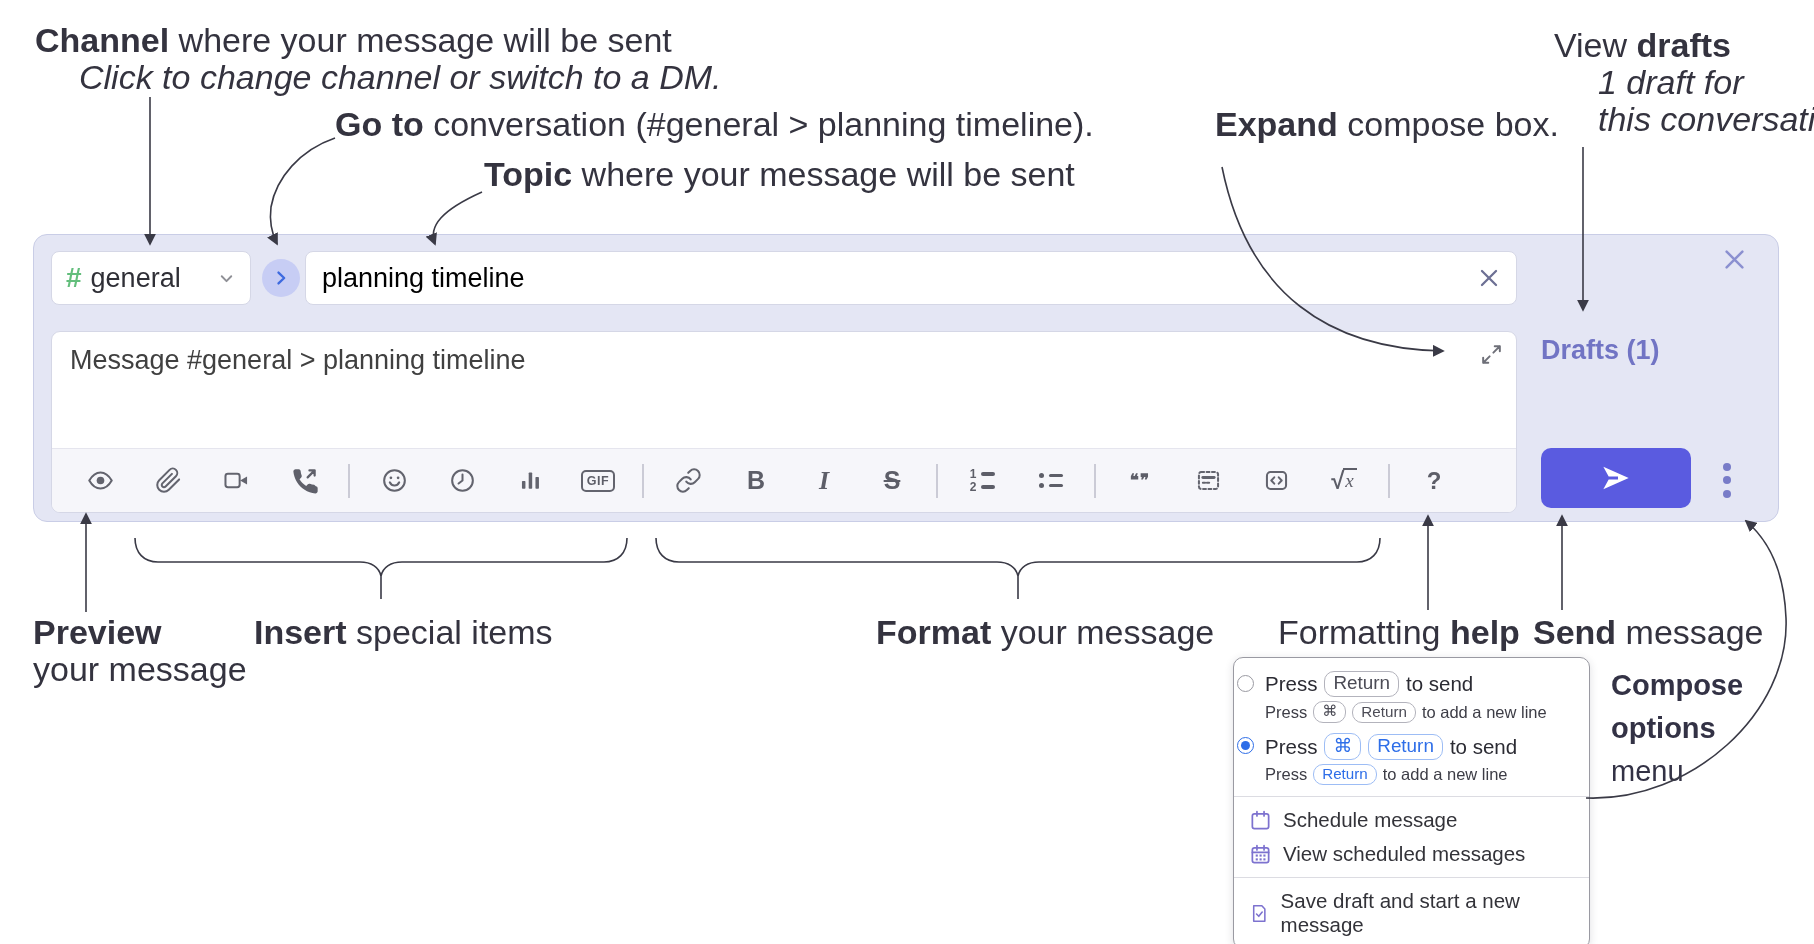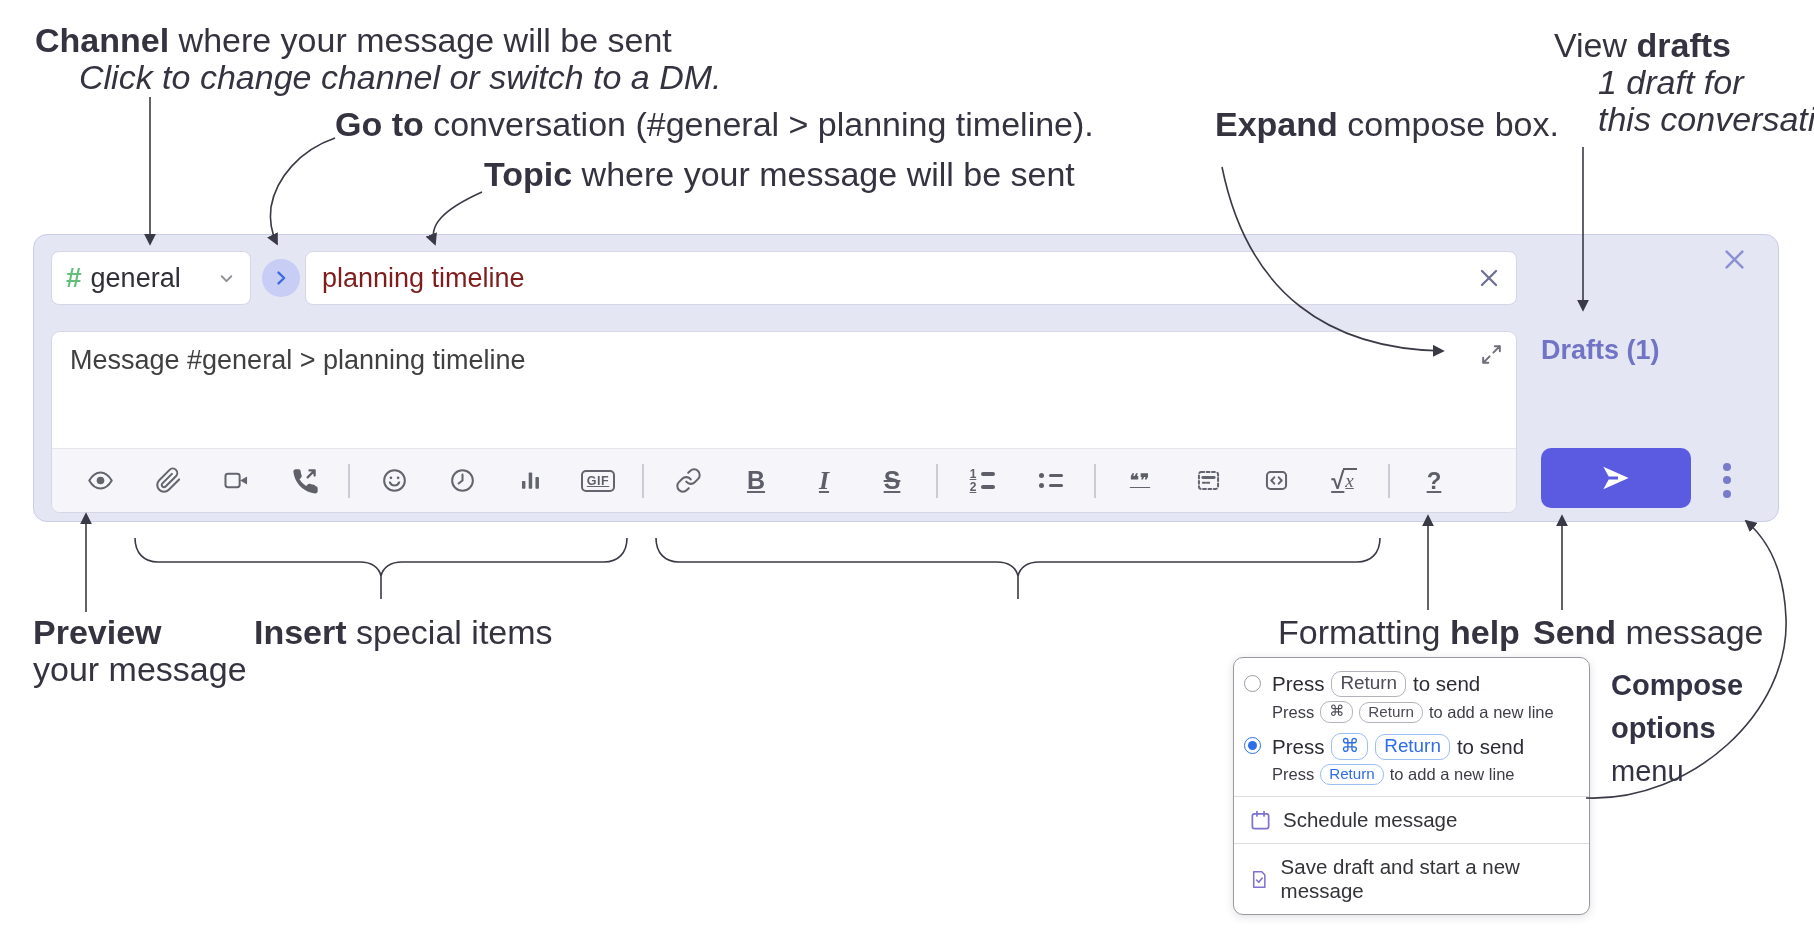--- a/index.html
+++ b/index.html
@@ -19,35 +19,35 @@
   .compose-box { position: absolute; left: 33px; top: 234px; width: 1746px; height: 288px;
                  background: #e4e6f4; border: 1px solid #c9cde6; border-radius: 14px; }
   .chan-btn { position: absolute; left: 17px; top: 16px; width: 200px; height: 54px; background: #fff;
               border: 1px solid #d5d7e6; border-radius: 8px; display: flex; align-items: center;
               gap: 9px; padding: 0 14px; font-size: 27px; color: #2f2f36; cursor: pointer; }
   .chan-hash { color: #63be7c; font-weight: 700; font-size: 28px; }
   .goto-btn { position: absolute; left: 228px; top: 24px; width: 38px; height: 38px; border-radius: 50%;
               background: #c7cdf4; border: none; display: flex; align-items: center; justify-content: center; cursor: pointer; }
   .topic-input { position: absolute; left: 271px; top: 16px; width: 1212px; height: 54px; background: #fff;
                  border: 1px solid #d5d7e6; border-radius: 8px; display: flex; align-items: center;
-                 font-size: 27px; color: #7f1d1d; padding: 0 14px 0 16px; }
+                 font-size: 27px; color: #000000; padding: 0 14px 0 16px; }
   .topic-text { flex: 1; }
   .xbtn { background: none; border: none; cursor: pointer; display: flex; align-items: center; }
   .close-btn { position: absolute; left: 1687px; top: 11px; background: none; border: none; cursor: pointer; }
 
   .msg-container { position: absolute; left: 17px; top: 96px; width: 1466px; height: 182px;
                    background: #fff; border: 1px solid #d5d7e6; border-radius: 9px; overflow: hidden; }
   .msg-area { position: relative; height: 117px; cursor: text; }
   .placeholder { position: absolute; left: 18px; top: 13px; font-size: 27px; color: #404040; }
   .expand-btn { position: absolute; right: 12px; top: 10px; background: none; border: none; cursor: pointer; }
 
   .toolbar { position: absolute; left: 0; bottom: 0; width: 100%; height: 64px; background: #f6f6fa;
              border-top: 1px solid #e5e5ee; display: flex; align-items: center; padding-left: 14px; }
   .tbtn { width: 46px; height: 46px; border: none; background: none; display: flex; align-items: center;
-          justify-content: center; cursor: pointer; color: #63646e; margin: 0 11px; flex: none; text-decoration: underline; }
+          justify-content: center; cursor: pointer; color: #63646e; margin: 0 11px; flex: none; }
   .tdiv { width: 2px; height: 34px; background: #cbcbd6; margin: 0 10px; flex: none; }
   .tglyph { font-size: 25px; font-weight: 700; color: #5d5e68; }
   .it-serif { font-family: "Liberation Serif", serif; font-style: italic; font-size: 26px; font-weight: 600; }
   .strike { text-decoration: line-through; font-weight: 600; }
   .gifbox { border: 2px solid #63646e; border-radius: 5px; font-size: 12.5px; font-weight: 700;
             padding: 2px 4px; color: #5d5e68; letter-spacing: .5px; }
   .listicon { display: flex; flex-direction: column; gap: 5px; }
   .lrow { display: flex; align-items: center; gap: 4px; }
   .ldig { font-size: 12px; font-weight: 700; color: #5d5e68; width: 8px; line-height: 8px; }
   .ldot { width: 5px; height: 5px; border-radius: 50%; background: #5d5e68; margin: 0 1.5px; }
@@ -63,21 +63,21 @@
   .send-btn { position: absolute; left: 1507px; top: 213px; width: 150px; height: 60px; background: #5a5be0;
               border: none; border-radius: 10px; cursor: pointer; display: flex; align-items: center; justify-content: center; }
   .kebab-btn { position: absolute; left: 1678px; top: 222px; width: 30px; height: 46px; background: none; border: none;
                cursor: pointer; display: flex; flex-direction: column; align-items: center; justify-content: center; gap: 5.5px; }
   .kdot { width: 8px; height: 8px; border-radius: 50%; background: #787cc8; }
 
   
   .popup { position: absolute; left: 1233px; top: 657px; width: 357px; background: #fff;
            border: 1.6px solid #9a9aa2; border-radius: 10px; box-shadow: 0 2px 8px rgba(40,40,60,.15);
            z-index: 5; overflow: hidden; padding-top: 6px; }
-  .opt { display: flex; gap: 11px; padding: 7px 14px 3px 10px; cursor: pointer; }
+  .opt { display: flex; gap: 11px; padding: 7px 14px 3px 3px; cursor: pointer; }
   .radio { width: 17px; height: 17px; border-radius: 50%; border: 1.7px solid #9a9aa2; margin-top: 4px; flex: none;
            display: flex; align-items: center; justify-content: center; background: #fff; }
   .radio.sel { border-color: #2e6ee8; }
   .radio.sel::after { content: ""; width: 9px; height: 9px; border-radius: 50%; background: #2e6ee8; }
   .optmain { font-size: 20.5px; color: #2b2b33; display: flex; align-items: center; gap: 7px; }
   .optsub { font-size: 16.5px; color: #3d3d46; margin-top: 4px; display: flex; align-items: center; gap: 6px; }
   kbd { font-family: "Liberation Sans", sans-serif; border: 1.4px solid #b3b3bc; border-radius: 10px;
         padding: 0px 8px 2px; color: #4c4c56; background: #fff; font-size: 0.92em; }
   kbd.blue { border-color: #9dbdf5; color: #2e6ee8; }
   .pdiv { height: 1px; background: #dcdce2; margin-top: 8px; }
@@ -129,20 +129,23 @@
     <div class="it">1 draft for</div>
     <div class="it">this conversation</div>
   </div>
   <div class="ann" style="left:33px;top:614px">
     <div><b>Preview</b></div>
     <div>your message</div>
   </div>
   <div class="ann" style="left:254px;top:614px">
     <b>Insert</b><span> special items</span>
   </div>
+  <div class="ann" style="left:876px;top:614px">
+    <b>Format</b><span> your message</span>
+  </div>
   <div class="ann" style="left:1278px;top:614px">
     <span>Formatting </span><b>help</b>
   </div>
   <div class="ann" style="left:1533px;top:614px">
     <b>Send</b><span> message</span>
   </div>
   <div class="co-label">
     <div class="l1">Compose</div>
     <div class="l2">options</div>
     <div class="l3">menu</div>
@@ -358,20 +361,35 @@
     </div>
     <div class="pdiv"></div>
     <div class="menu-rows">
       <div class="mrow">
         <svg width="23" height="23" viewBox="0 0 24 24">
           <rect x="3.5" y="5" width="17" height="15.5" rx="2.2" fill="none" stroke="#7d72cf" stroke-width="1.8"></rect>
           <path d="M8.3 2.8v4.4M15.7 2.8v4.4" stroke="#7d72cf" stroke-width="1.8" stroke-linecap="round"></path>
         </svg>
         <span>Schedule message</span>
       </div>
+      <div class="mrow">
+        <svg width="23" height="23" viewBox="0 0 24 24">
+          <rect x="3.5" y="5" width="17" height="15.5" rx="2.2" fill="none" stroke="#7d72cf" stroke-width="1.8"></rect>
+          <path d="M8.3 2.8v4.4M15.7 2.8v4.4M3.5 9.8h17" stroke="#7d72cf" stroke-width="1.8" stroke-linecap="round"></path>
+          <g fill="#7d72cf">
+            <rect x="7" y="12" width="2.2" height="2.2"></rect>
+              <rect x="11" y="12" width="2.2" height="2.2"></rect>
+              <rect x="15" y="12" width="2.2" height="2.2"></rect>
+            <rect x="7" y="16" width="2.2" height="2.2"></rect>
+              <rect x="11" y="16" width="2.2" height="2.2"></rect>
+              <rect x="15" y="16" width="2.2" height="2.2"></rect>
+          </g>
+        </svg>
+        <span>View scheduled messages</span>
+      </div>
     </div>
     <div class="pdiv" style="margin-top:0"></div>
     <div class="menu-rows">
       <div class="mrow">
         <svg width="23" height="23" viewBox="0 0 24 24">
           <path d="M5.5 3h9.5l3.5 3.8V21h-13z" fill="none" stroke="#7d72cf" stroke-width="1.8" stroke-linejoin="round"></path>
           <path d="M8.8 12.6l2.6 2.7 4-5" fill="none" stroke="#7d72cf" stroke-width="1.8" stroke-linecap="round" stroke-linejoin="round"></path>
         </svg>
         <span>Save draft and start a new message</span>
       </div>

